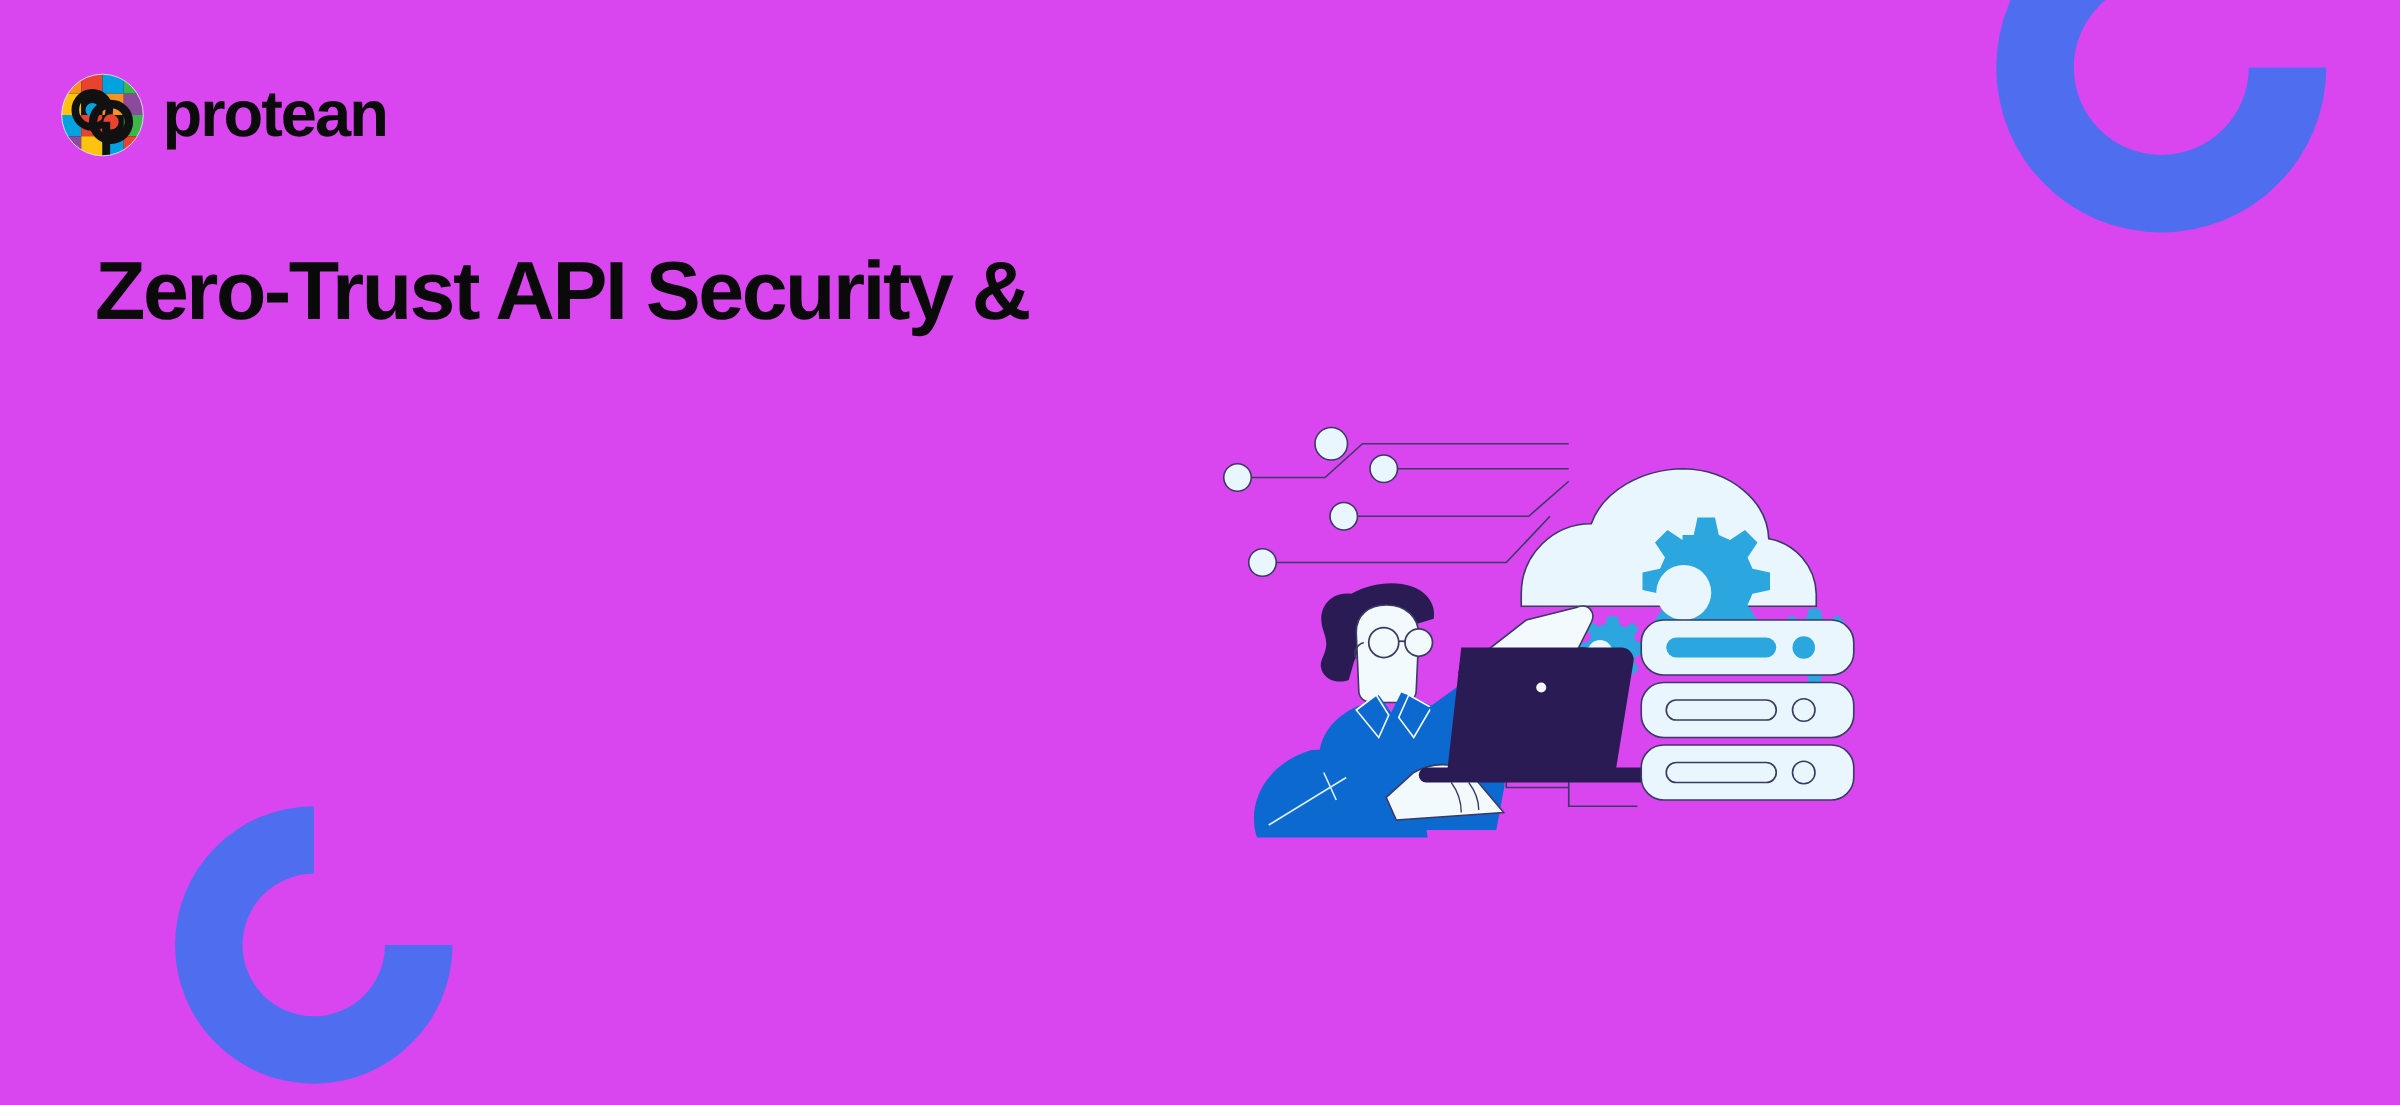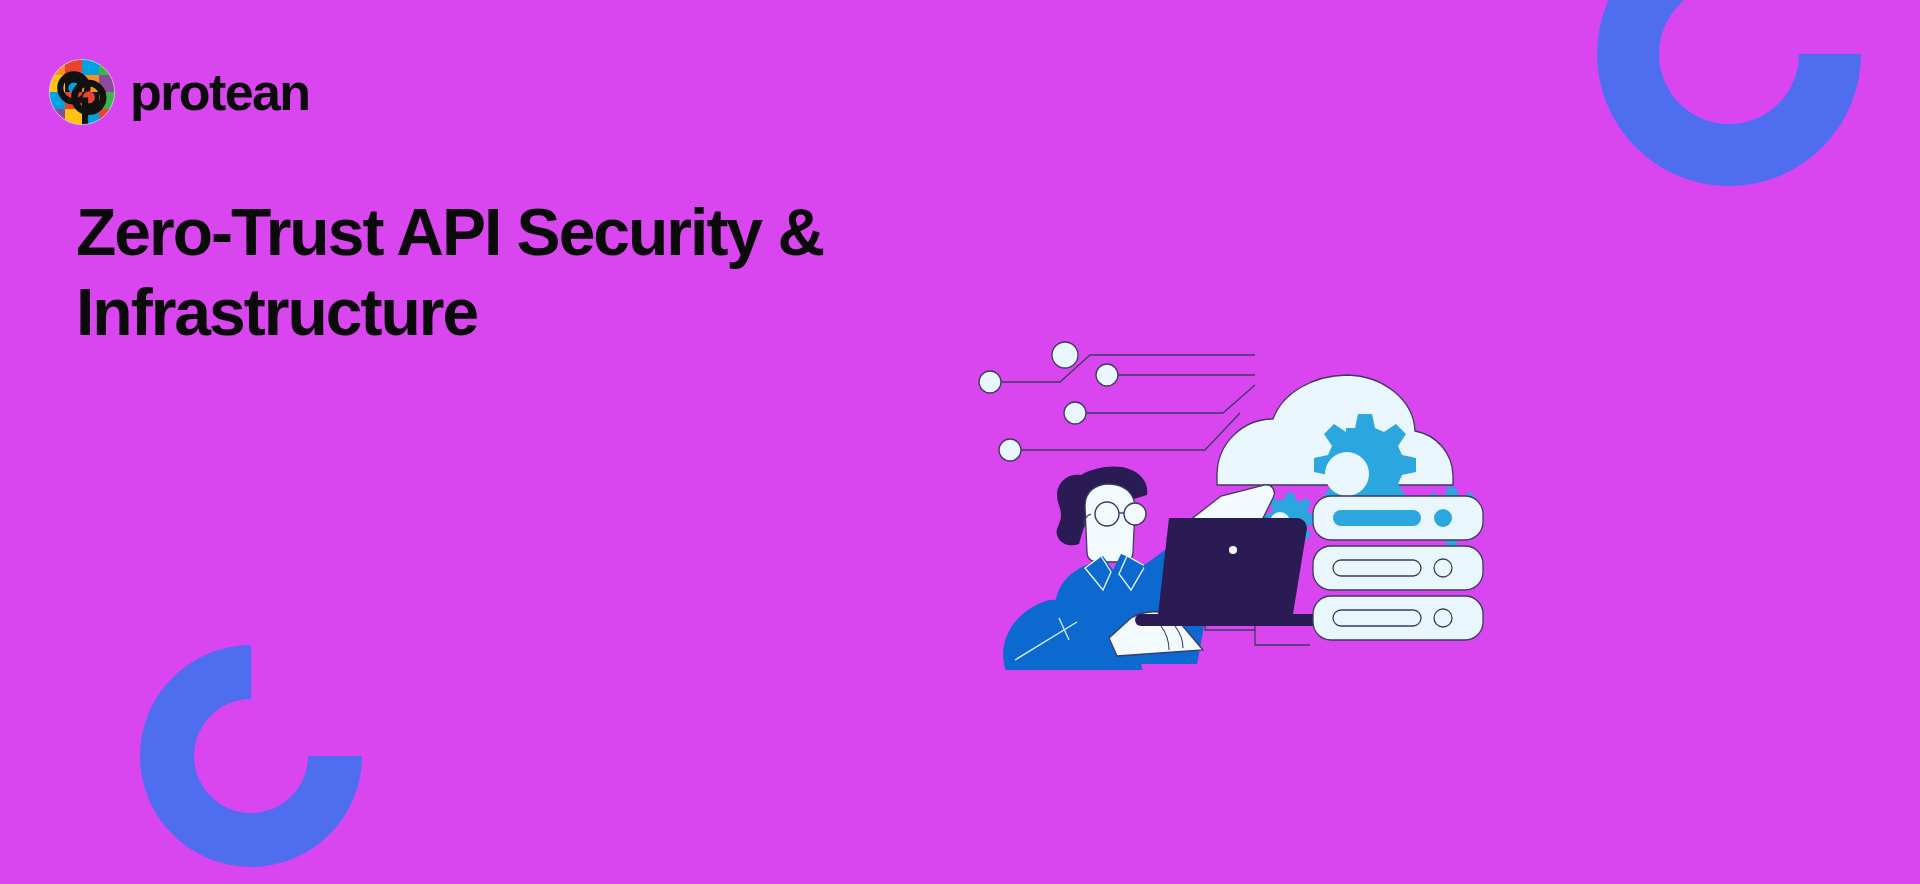--- a/index.html
+++ b/index.html
@@ -145,21 +145,20 @@
         <circle cx="60" cy="58" r="9" fill="#E8432E"></circle>
         <rect x="50" y="58" width="9" height="40" fill="#111111"></rect>
       </g>
       <circle cx="50" cy="50" r="48" fill="none" stroke="#EAF6FD" stroke-width="1"></circle>
     </svg>
     <div id="logo-wordmark">protean</div>
   </div>
 
   <h1 id="headline">
     <span class="hl-line">Zero-Trust API Security &amp;</span>
-    <span class="hl-line">Infrastructure</span>
   </h1>
 
   <div id="illustration">
     <svg viewBox="0 0 545 370" xmlns="http://www.w3.org/2000/svg">
       <g fill="none" stroke="#3A3B64" stroke-width="1.3">
 
         <path d="M45,82 H105 L135,55 H300"></path>
         <circle cx="35" cy="82" r="11" fill="#EAF6FD"></circle>
         <circle cx="110" cy="55" r="13" fill="#EAF6FD"></circle>
 

